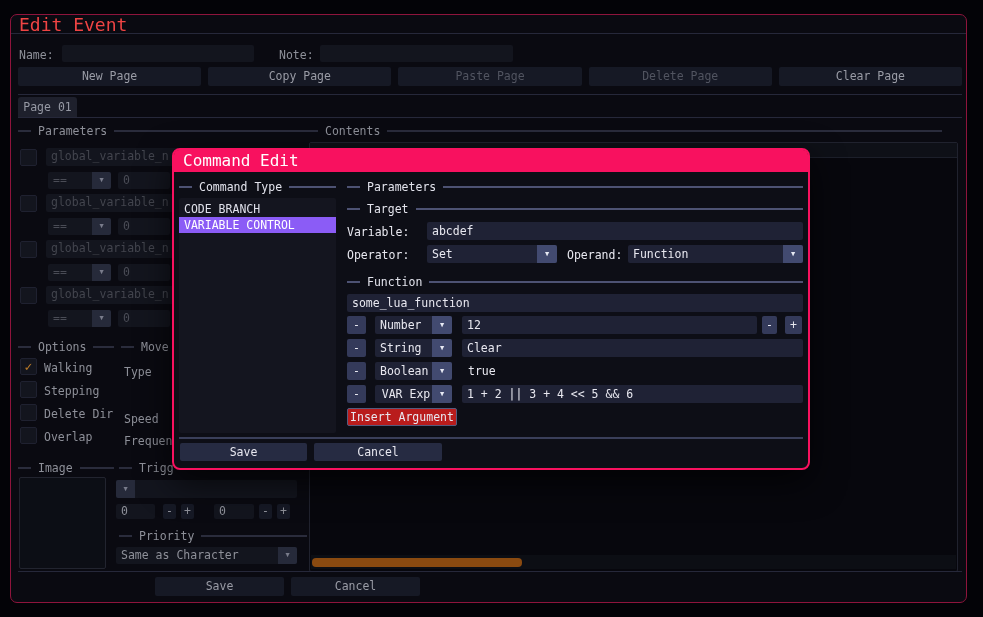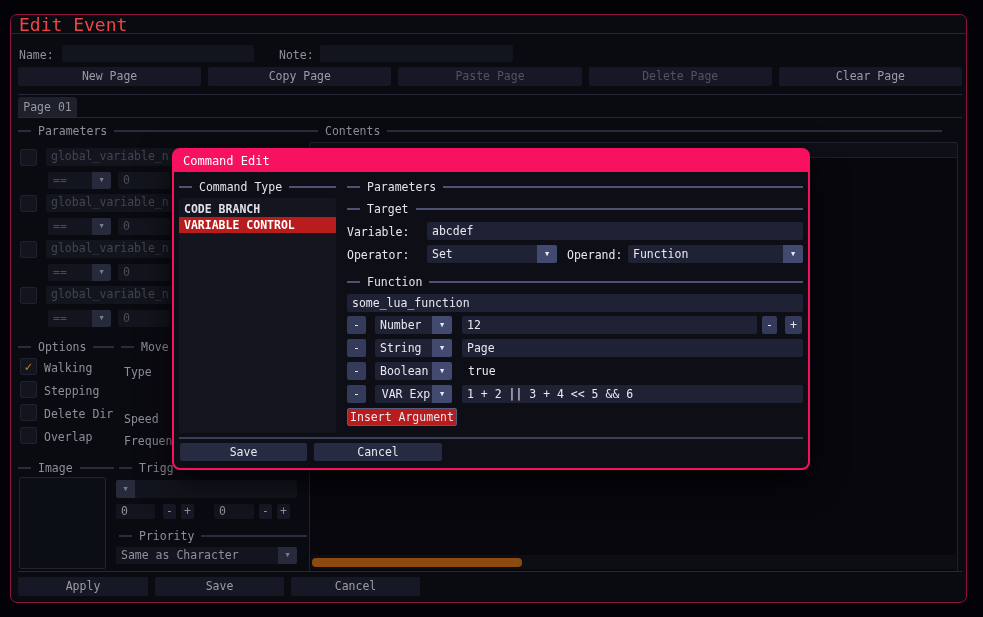--- a/index.html
+++ b/index.html
@@ -38,26 +38,26 @@
   .contents-box{border:1px solid #20222e;background:#07070d;border-radius:2px;}
   .contents-strip{background:#0e1017;border-bottom:1px solid #1c1f2a;}
   .scrolltrack{background:#0c0e14;}
   .scrollthumb{background:#8a4a10;border-radius:4px;}
 
   
   .modal{left:172px;top:148px;width:638px;height:322px;background:#0d0e16;
     border:2px solid #f8115f;border-radius:8px;box-shadow:0 12px 34px rgba(0,0,0,.7);
     color:#e8e8f0;}
   .modal-titlebar{left:0;right:0;top:0;height:22px;line-height:22px;padding-left:9px;
-    background:#f8115f;color:#ffffff;font-size:12px;border-radius:5px 5px 0 0;}
+    background:#f8115f;color:#ffffff;font-size:16px;border-radius:5px 5px 0 0;}
   .modal .hdr .dash,.modal .hdr .line{background:#4d5273;}
   .modal .hdr .txt{color:#e2e3ec;}
   .listbox{background:#14151f;border-radius:2px;padding-top:3px;}
-  .listbox .item{line-height:16px;padding:0 5px;color:#dfe0ea;white-space:nowrap;font-weight:bold;}
-  .listbox .item.selected{background:#b91c1c;color:#ffffff;}
+  .listbox .item{line-height:16px;padding:0 5px;color:#dfe0ea;white-space:nowrap;}
+  .listbox .item.selected{background:#8b5cf6;color:#ffffff;}
   .m-inp{background:#1f2235;border-radius:2px;color:#e8e8f0;line-height:18px;
     padding:0 5px;overflow:hidden;white-space:nowrap;}
   .m-drop{display:flex;background:#1f2235;border-radius:2px;overflow:hidden;}
   .m-drop .val{flex:1;padding-left:5px;line-height:18px;overflow:hidden;white-space:nowrap;}
   .m-drop .arw{width:20px;flex:none;display:flex;align-items:center;justify-content:center;
     font-size:7px;background:#424a70;color:#e8eaf4;}
   .m-sm{background:#343a5a;border-radius:2px;text-align:center;line-height:18px;color:#e8e8f0;}
   .m-btn{background:#262b42;border-radius:2px;text-align:center;line-height:17px;color:#e8e8f0;}
   .m-outline{background:#b91c1c;border:1px solid #565b7e;border-radius:2px;
     text-align:center;line-height:16px;color:#e8e8f0;}
@@ -191,21 +191,20 @@
         <span class="line"></span>
     </div>
     <div class="abs contents-box" style="left:298px;top:127px;width:649px;height:430px;">
       <div class="abs contents-strip" style="left:0;top:0;right:0;height:15px;"></div>
       <div class="abs scrolltrack" style="left:1px;top:412px;width:645px;height:14px;">
         <div class="abs scrollthumb" style="left:1px;top:3px;width:210px;height:9px;"></div>
       </div>
     </div>
 
     <div class="abs sepline" style="left:7px;top:556px;width:944px;height:1px;"></div>
-    <div class="abs btn" style="left:7px;top:562px;width:130px;height:19px;line-height:19px;">Apply</div>
     <div class="abs btn" style="left:144px;top:562px;width:129px;height:19px;line-height:19px;">Save</div>
     <div class="abs btn" style="left:280px;top:562px;width:129px;height:19px;line-height:19px;">Cancel</div>
   </div>
 
   <div class="abs modal">
     <div class="abs modal-titlebar">Command Edit</div>
 
     <div class="abs hdr" style="left:5px;top:30px;width:157px;">
       <span class="dash"></span>
         <span class="txt">Command Type</span>
@@ -255,21 +254,21 @@
     </div>
     <div class="abs m-inp" style="left:288px;top:166px;width:295px;height:18px;">12</div>
     <div class="abs m-sm" style="left:588px;top:166px;width:15px;height:18px;">-</div>
     <div class="abs m-sm" style="left:611px;top:166px;width:17px;height:18px;">+</div>
 
     <div class="abs m-sm" style="left:173px;top:189px;width:19px;height:18px;">-</div>
     <div class="abs m-drop" style="left:201px;top:189px;width:77px;height:18px;">
       <span class="val">String</span>
         <span class="arw">▼</span>
     </div>
-    <div class="abs m-inp" style="left:288px;top:189px;width:341px;height:18px;">Page</div>
+    <div class="abs m-inp" style="left:288px;top:189px;width:341px;height:18px;">Clear</div>
 
     <div class="abs m-sm" style="left:173px;top:212px;width:19px;height:18px;">-</div>
     <div class="abs m-drop" style="left:201px;top:212px;width:77px;height:18px;">
       <span class="val">Boolean</span>
         <span class="arw">▼</span>
     </div>
     <div class="abs plain" style="left:294px;top:212px;">true</div>
 
     <div class="abs m-sm" style="left:173px;top:235px;width:19px;height:18px;">-</div>
     <div class="abs m-drop" style="left:201px;top:235px;width:77px;height:18px;text-align:center;">

